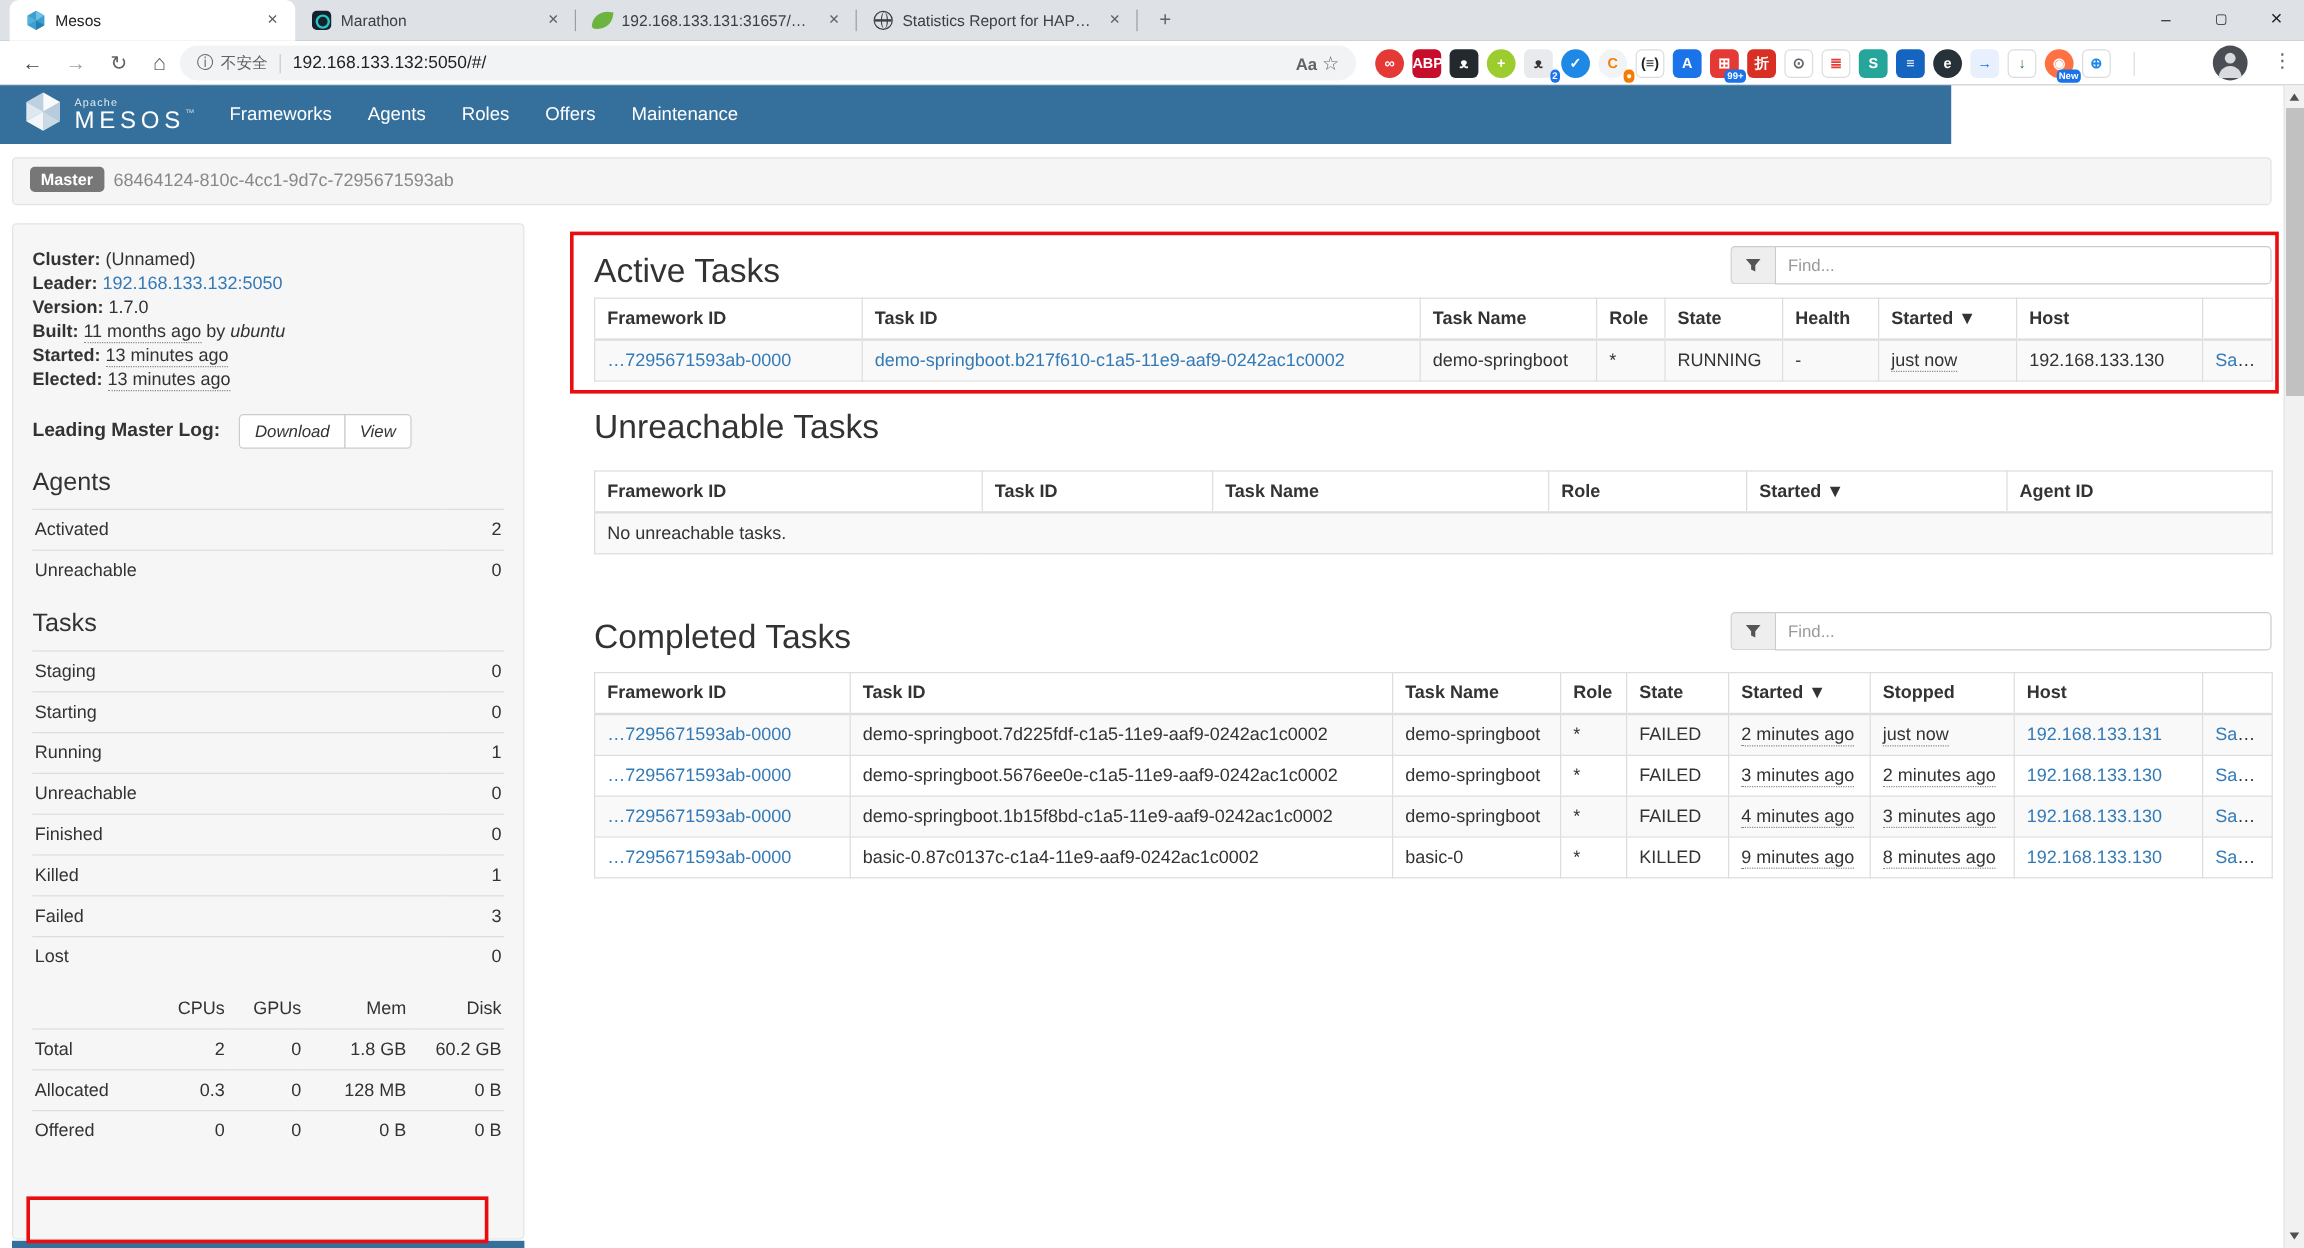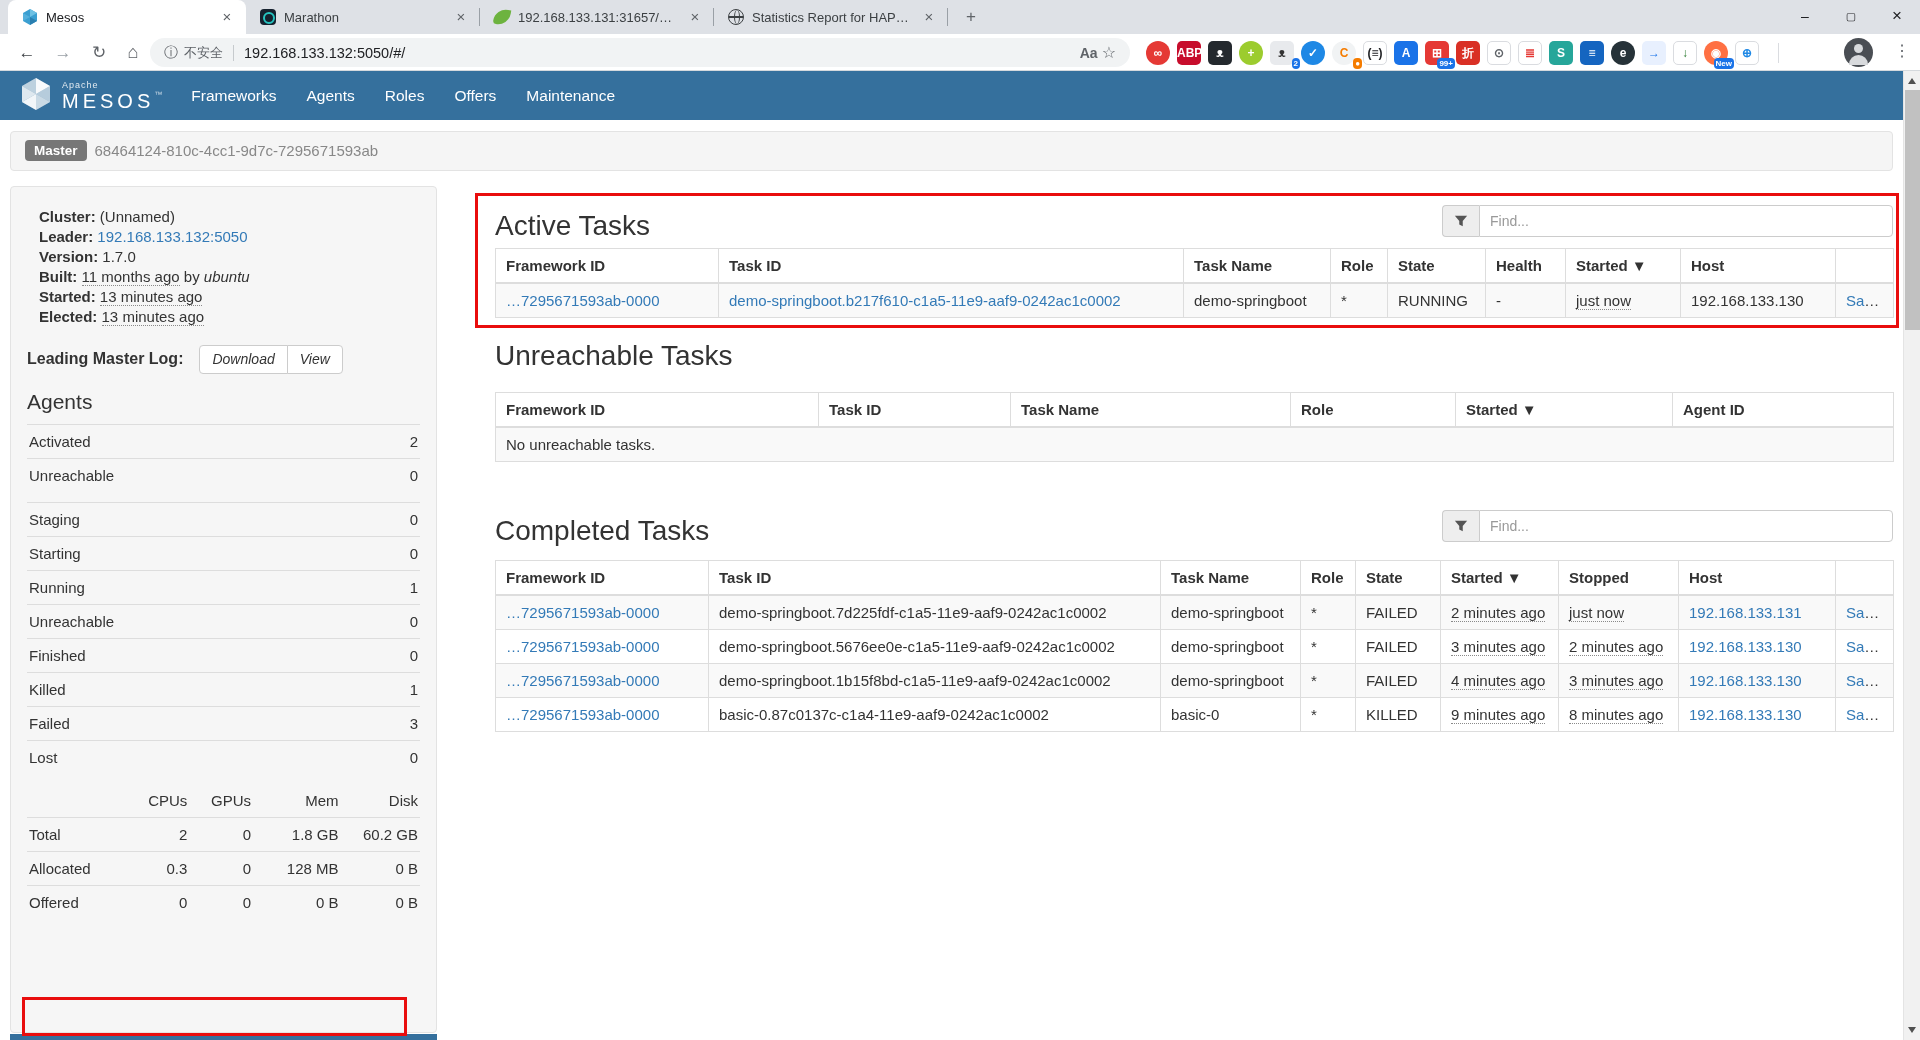--- a/index.html
+++ b/index.html
@@ -41,37 +41,37 @@
   .tool-sep { position:absolute; left:1778px; top:9px; width:1px; height:20px; background:#dadce0; }
   .avatar { position:absolute; left:1844px; top:4px; width:29px; height:29px; border-radius:50%; background:#4a4e54; cursor:pointer; }
   .avatar::before { content:""; position:absolute; left:10px; top:6px; width:9px; height:9px; border-radius:50%; background:#d8dadd; }
   .avatar::after { content:""; position:absolute; left:5px; top:17px; width:19px; height:10px; border-radius:10px 10px 0 0; background:#d8dadd; }
   .menu-dots { position:absolute; left:1894px; top:7px; font-size:16px; color:#5f6368; cursor:pointer; }
 
   
   .viewport { position:absolute; left:0; top:71px; width:1920px; height:969px; background:#fff; }
 
   
-  .mnavbar { position:absolute; left:0; top:0; width:1903px; height:49px; background:#35709d; display:flex; align-items:center; }
+  .mnavbar { position:absolute; left:0; top:0; width:1626px; height:49px; background:#35709d; display:flex; align-items:center; }
   .brand { display:flex; align-items:center; margin-left:18px; cursor:pointer; }
   .brand-txt { color:#fff; margin-left:8px; line-height:1; }
   .brand-apache { font-size:9px; letter-spacing:1px; opacity:.85; display:block; margin-bottom:1px; }
   .brand-mesos { font-size:20px; letter-spacing:4px; }
   .brand-tm { font-size:8px; vertical-align:top; opacity:.7; }
   .mnav-items { display:flex; list-style:none; margin-left:14px; }
   .mnav-items li { color:#fff; font-size:15.5px; padding:0 15px; cursor:pointer; }
 
   
   .masterbar { position:absolute; left:10px; top:60px; width:1883px; height:40px; background:#f5f5f5; border:1px solid #e3e3e3; border-radius:4px; line-height:38px; padding-left:14px; font-size:15px; color:#888; }
   .mbadge { display:inline-block; background:#777; color:#fff; font-size:13.5px; font-weight:bold; padding:3px 9px; border-radius:4px; line-height:normal; vertical-align:1px; margin-right:8px; }
 
   
   .sidebar { position:absolute; left:10px; top:115px; width:427px; height:847px; background:#f6f6f6; border:1px solid #e3e3e3; border-radius:4px; padding:20px 16px 0 16px; color:#333; }
   .iline { font-size:15px; line-height:20px; }
-  .iline b { font-weight:bold;margin-left:12px; }
+  .iline b { font-weight:bold; }
   a, .lnk { color:#337ab7; text-decoration:none; cursor:pointer; }
   .dotted { border-bottom:1px dotted #8a8a8a; }
   .logline { margin-top:18px; font-size:16px; display:flex; align-items:center; }
   .logline b { font-weight:bold; margin-right:16px; }
   .btn { display:inline-block; padding:5px 12px; font-size:14px; border:1px solid #ccc; background:#fff; color:#333; cursor:pointer; line-height:1.2;font-style:italic; }
   .btn.first { border-radius:4px 0 0 4px; }
   .btn.last { border-radius:0 4px 4px 0; margin-left:-1px; }
   .sidehead { font-size:21px; font-weight:400; color:#333; margin-top:16px; }
   .stable { width:100%; border-collapse:collapse; font-size:15px; color:#333; margin-top:10px; }
   .stable td, .stable th { border-top:1px solid #ddd; padding:8px 2px; text-align:left; font-weight:normal; }
@@ -238,20 +238,21 @@
               <td>Activated</td>
               <td class="v">2</td>
             </tr>
         <tr>
               <td>Unreachable</td>
               <td class="v">0</td>
             </tr>
       </tbody>
         </table>
 
+      <div class="sidehead">Tasks</div>
       <table class="stable">
         <tbody>
             <tr>
               <td>Staging</td>
               <td class="v">0</td>
             </tr>
         <tr>
               <td>Starting</td>
               <td class="v">0</td>
             </tr>

